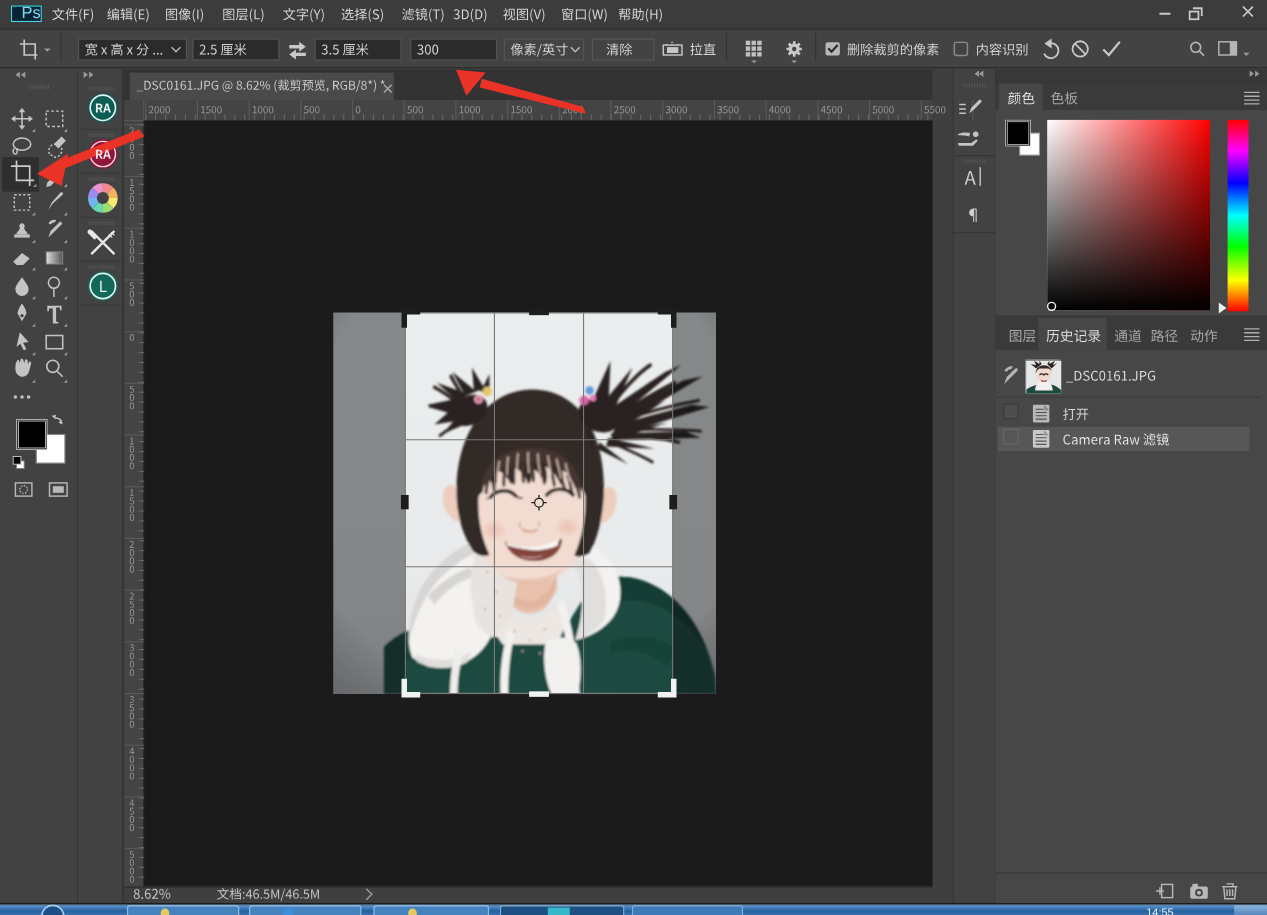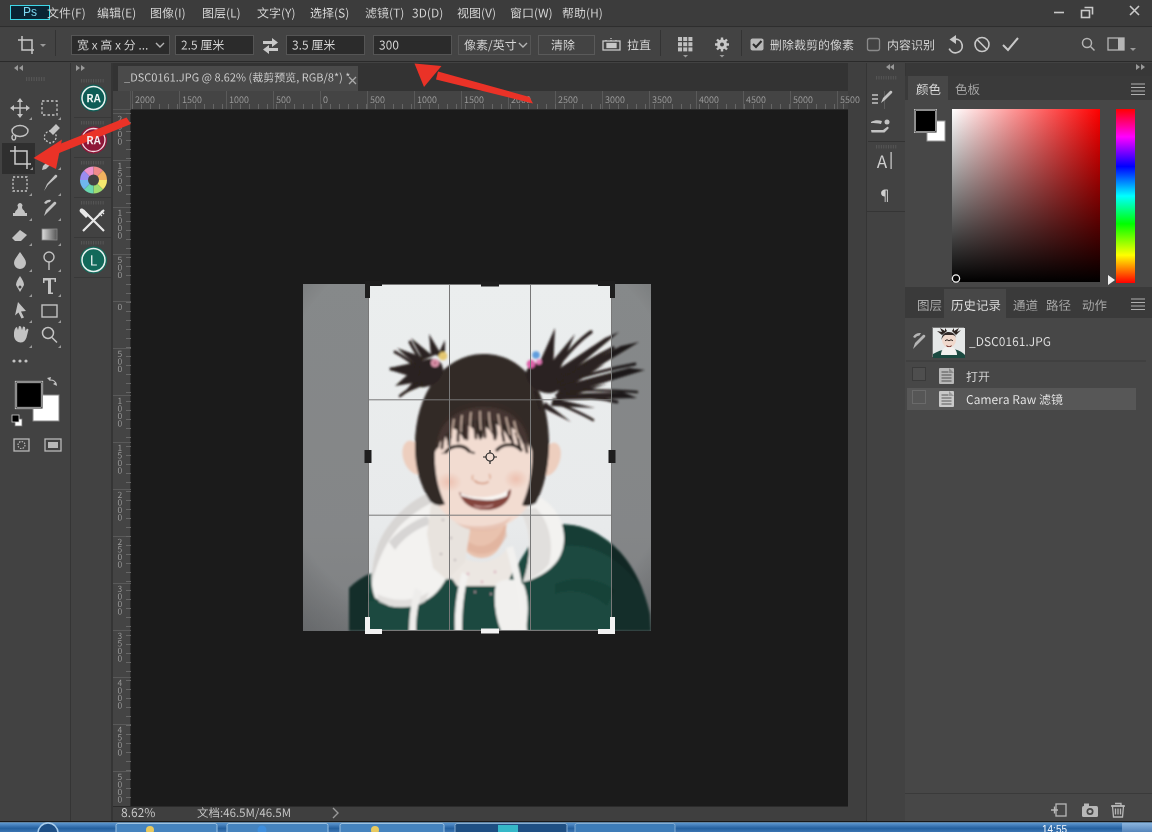--- a/index.html
+++ b/index.html
@@ -1,21 +1,21 @@
 <!DOCTYPE html>
 <html><head><meta charset="utf-8">
 <style>
 * { margin:0; padding:0; box-sizing:border-box; }
 html,body { width:1152px; height:832px; overflow:hidden; background:#424242;
   font-family:"Liberation Sans", sans-serif; }
 .abs { position:absolute; }
 </style></head>
 <body>
 <div class="abs" style="left:0;top:0;width:1152px;height:27px;background:#3c3c3c;border-bottom:1px solid #2e2e2e"></div>
-<div class="abs" style="left:10px;top:5px;width:40px;height:15px;background:#0a2433;border:1.5px solid #3fd8e8;color:#7fd8f0;font-size:12px;text-align:center;line-height:12px">Ps</div>
+<div class="abs" style="left:10px;top:5px;width:28px;height:15px;background:#0a2433;border:1.5px solid #3fd8e8;color:#7fd8f0;font-size:15px;text-align:right;line-height:12px">Ps</div>
 <div class="abs" style="left:0;top:28px;width:1152px;height:34px;background:#434343;border-bottom:1px solid #2a2a2a"></div>
 <div class="abs" style="left:0;top:63px;width:113px;height:758px;background:#424242"></div>
 <div class="abs" style="left:70px;top:63px;width:1px;height:758px;background:#353535"></div>
 <div class="abs" style="left:111px;top:63px;width:2px;height:758px;background:#353535"></div>
 <div class="abs" style="left:2px;top:143px;width:33px;height:31px;background:#2f2f2f"></div>
 <div class="abs" style="left:113px;top:63px;width:735px;height:28px;background:#333333"></div>
 <div class="abs" style="left:118px;top:66px;width:240px;height:25px;background:#4a4a4a"></div>
 <div class="abs" style="left:113px;top:91px;width:735px;height:19px;background:#444444;border-bottom:1px solid #2b2b2b"></div>
 <div class="abs" style="left:113px;top:110px;width:18px;height:696px;background:#444444;border-right:1px solid #2b2b2b"></div>
 <div class="abs" style="left:113px;top:91px;width:18px;height:19px;background:#444444;border-right:1px solid #555;border-bottom:1px solid #555"></div>

